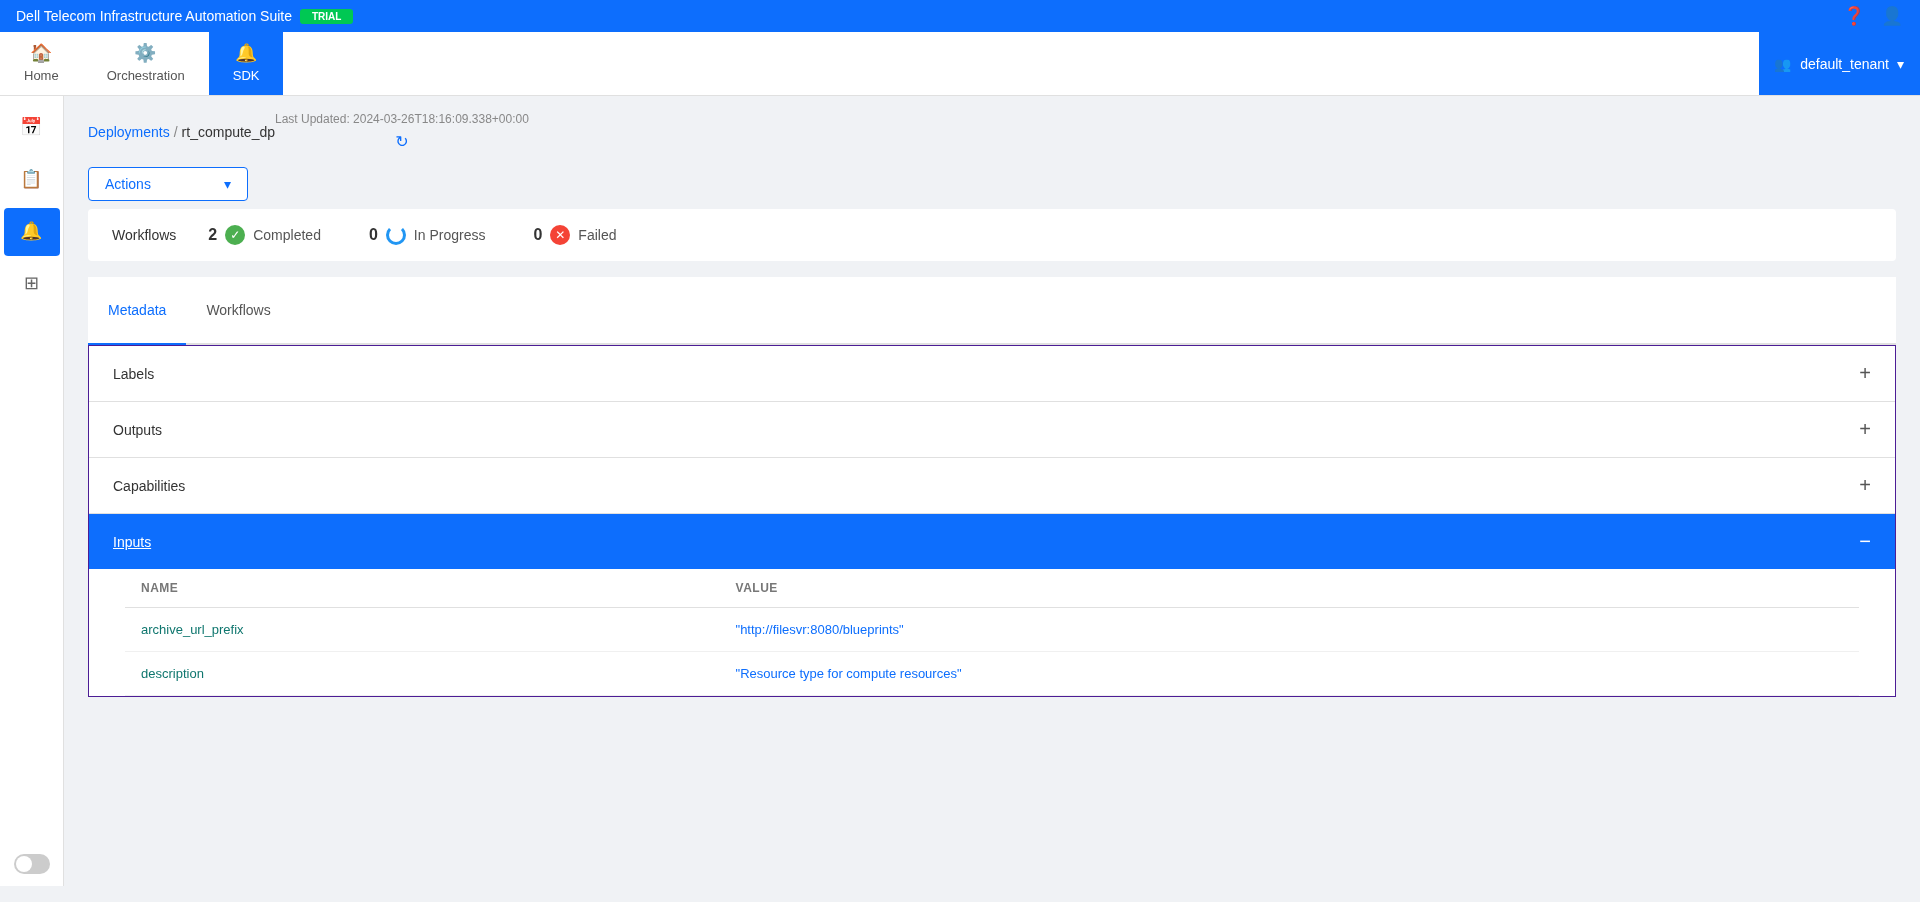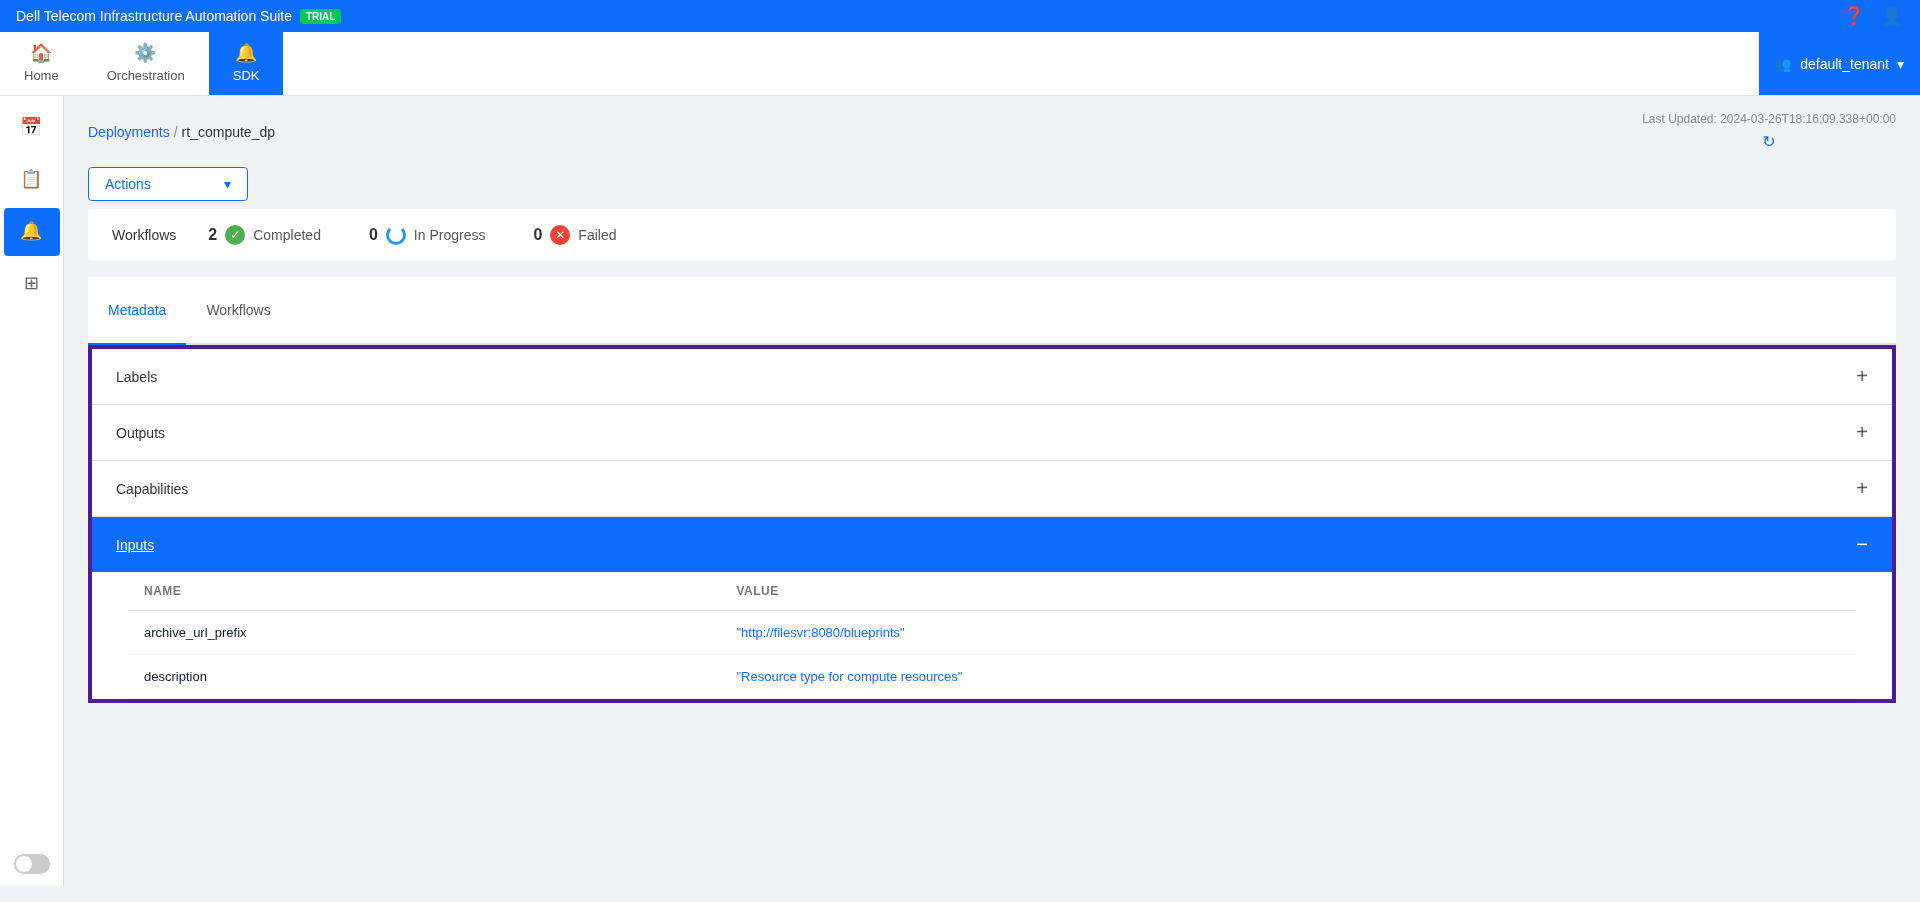--- a/index.html
+++ b/index.html
@@ -24,21 +24,21 @@
     .top-bar-title {
       font-size: 14px;
       font-weight: 500;
       color: white;
     }
     .trial-badge {
       background: #00c853;
       color: white;
       font-size: 10px;
       font-weight: 700;
-      padding: 2px 6px;
+      padding: 2px 12px;
       border-radius: 3px;
     }
     .top-bar-right {
       display: flex;
       align-items: center;
       gap: 16px;
     }
     .top-bar-icon {
       color: white;
       font-size: 18px;
@@ -138,23 +138,22 @@
       flex: 1;
       padding: 16px 24px;
       overflow-y: auto;
       background: #f0f2f5;
     }
 
     
     .breadcrumb {
       display: flex;
       align-items: center;
-      gap: 20px;
+      gap: 0;
       margin-bottom: 16px;
-      justify-content: space-between;
     }
     .breadcrumb-left {
       display: flex;
       align-items: center;
       gap: 4px;
     }
     .breadcrumb-link {
       color: #0d6efd;
       cursor: pointer;
       font-size: 14px;
@@ -274,21 +273,21 @@
     }
     .tab.active {
       color: #0d6efd;
       border-bottom: 2px solid #0d6efd;
       font-weight: 500;
     }
 
     
     .section-container {
       background: white;
-      border: 4px solid #4c1d95;
+      border: 1px solid #4c1d95;
       margin-bottom: 0;
     }
     .section-header {
       display: flex;
       align-items: center;
       justify-content: space-between;
       padding: 16px 24px;
       cursor: pointer;
       border-bottom: 1px solid #e0e0e0;
     }
@@ -339,21 +338,21 @@
       font-size: 12px;
       font-weight: 600;
       color: #777;
       text-transform: uppercase;
       letter-spacing: 0.5px;
       border-bottom: 1px solid #e0e0e0;
     }
     .inputs-table td {
       padding: 14px 16px;
       font-size: 13px;
-      color: #0f172a;
+      color: #0f766e;
       border-bottom: 1px solid #f0f0f0;
     }
     .inputs-table td.value-cell {
       color: #0d6efd;
     }
 
     
     .toggle-switch {
       width: 36px;
       height: 20px;

